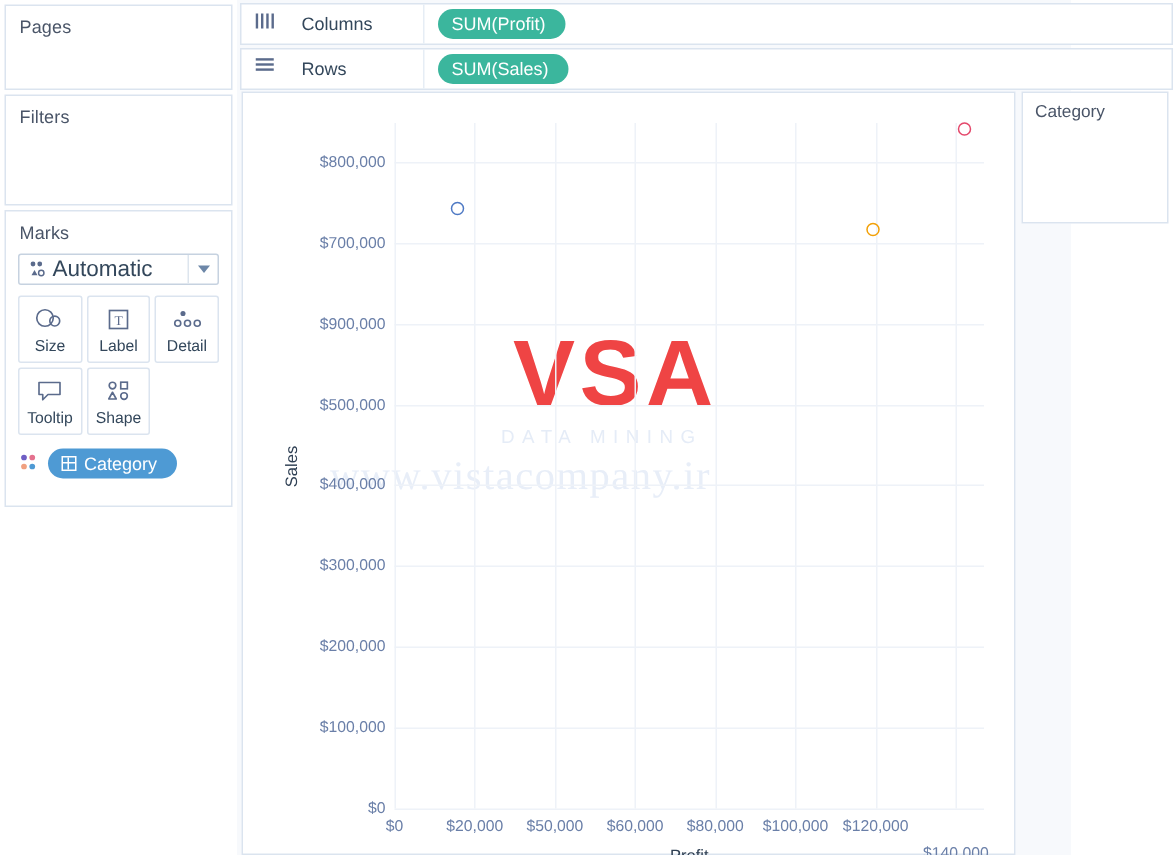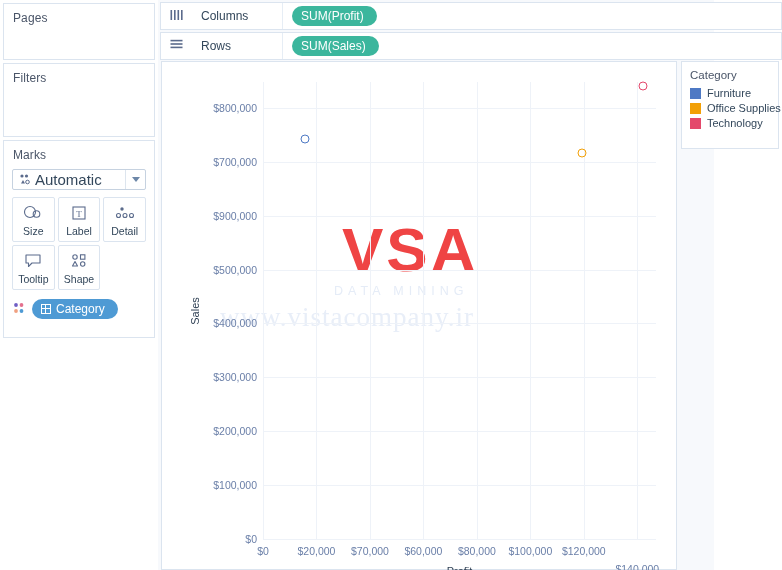--- a/index.html
+++ b/index.html
@@ -473,48 +473,34 @@
           <div class="axis-y-tick" style="top: 295.325px;">$300,000</div>
           <div class="axis-y-tick" style="top: 241.434px;">$400,000</div>
           <div class="axis-y-tick" style="top: 187.542px;">$500,000</div>
           <div class="axis-y-tick" style="top: 133.651px;">$900,000</div>
           <div class="axis-y-tick" style="top: 79.7594px;">$700,000</div>
           <div class="axis-y-tick" style="top: 25.8679px;">$800,000</div>
         </div>
       <div id="xtick-layer">
           <div class="axis-x-tick" style="left: 0px;">$0</div>
           <div class="axis-x-tick" style="left: 53.4694px;">$20,000</div>
-          <div class="axis-x-tick" style="left: 106.939px;">$70,000</div>
+          <div class="axis-x-tick" style="left: 106.939px;">$50,000</div>
           <div class="axis-x-tick" style="left: 160.408px;">$60,000</div>
           <div class="axis-x-tick" style="left: 213.878px;">$80,000</div>
           <div class="axis-x-tick" style="left: 267.347px;">$100,000</div>
           <div class="axis-x-tick" style="left: 320.816px;">$120,000</div>
           <div class="axis-x-tick" style="left: 374.286px; margin-top: 24px;">$140,000</div>
         </div>
       <div id="points-layer">
           <div class="mark-point" title="Furniture" style="left: 42.2408px; top: 57.125px; border-color: rgb(78, 121, 196);"></div>
           <div class="mark-point" title="Office Supplies" style="left: 318.945px; top: 70.5979px; border-color: rgb(242, 160, 7);"></div>
           <div class="mark-point" title="Technology" style="left: 379.633px; top: 4.31132px; border-color: rgb(228, 72, 107);"></div>
         </div>
       <div class="axis-title-y">Sales</div>
       <div class="axis-title-x">Profit</div>
     </div>
   </div>
 
   <div class="legend">
     <div class="legend-title">Category</div>
-    <div id="legend-items">
-        <div class="legend-item">
-          <span class="legend-swatch" style="background: rgb(78, 121, 196);"></span>
-          <span class="legend-label">Furniture</span>
-        </div>
-        <div class="legend-item">
-          <span class="legend-swatch" style="background: rgb(242, 160, 7);"></span>
-          <span class="legend-label">Office Supplies</span>
-        </div>
-        <div class="legend-item">
-          <span class="legend-swatch" style="background: rgb(228, 72, 107);"></span>
-          <span class="legend-label">Technology</span>
-        </div>
-      </div>
   </div>
 
 </div>
 
 </body></html>

